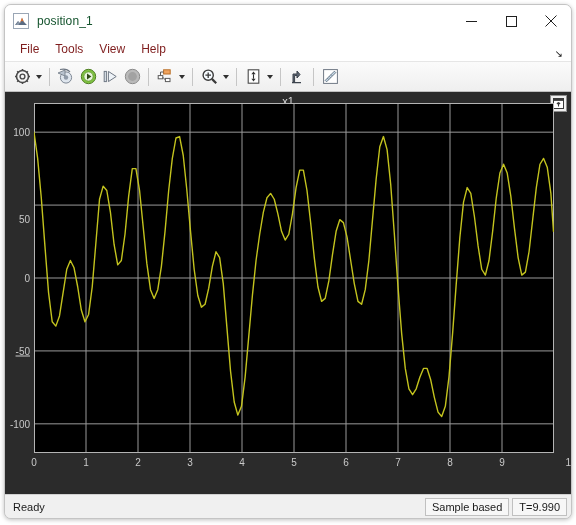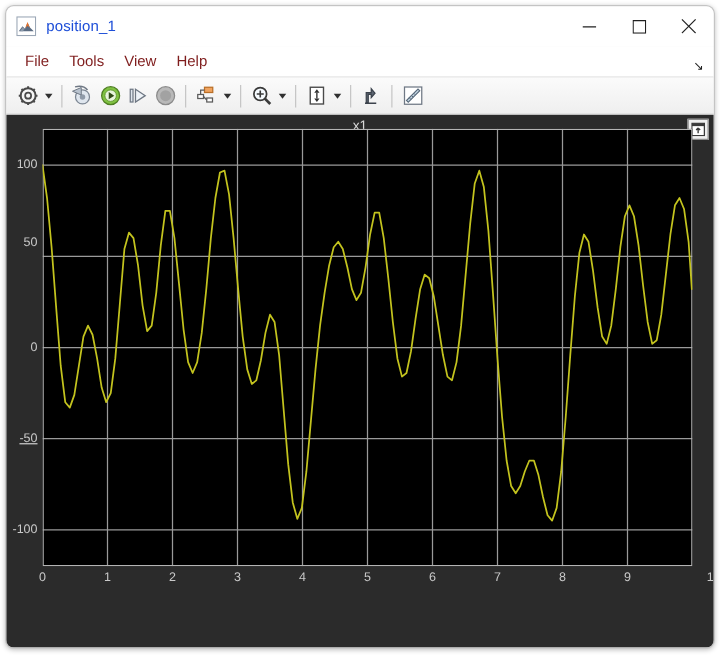--- a/index.html
+++ b/index.html
@@ -33,21 +33,21 @@
     position: relative;
   }
   .title-icon {
     width: 16px; height: 16px;
     margin-left: 8px; margin-right: 8px;
     position: relative;
     flex: 0 0 auto;
   }
   .title-text {
     font-size: 12px;
-    color: #1d4ed8;
+    color: #14532d;
     letter-spacing: 0.1px;
   }
   .winbtns { margin-left: auto; display: flex; height: 32px; }
   .winbtn {
     width: 40px; height: 32px;
     display: flex; align-items: center; justify-content: center;
     color: #202020;
   }
   .winbtn svg { display: block; }
 
@@ -387,35 +387,42 @@
             <line y1="102.08333333333331" y2="102.08333333333331" x1="0" x2="520" stroke="#9a9a9a" stroke-width="1"></line>
             <line y1="175" y2="175" x1="0" x2="520" stroke="#9a9a9a" stroke-width="1"></line>
             <line y1="247.91666666666666" y2="247.91666666666666" x1="0" x2="520" stroke="#9a9a9a" stroke-width="1"></line>
             <line y1="320.8333333333333" y2="320.8333333333333" x1="0" x2="520" stroke="#9a9a9a" stroke-width="1"></line>
           </g>
         <rect x="0.5" y="0.5" width="519" height="349" fill="none" stroke="#b4b4b4" stroke-width="1"></rect>
         <path id="trace-path" fill="none" stroke="#c3c31e" stroke-width="1.4" stroke-linejoin="round" stroke-linecap="round" d="M0.00 29.17 L3.64 55.42 L7.28 94.79 L10.92 142.92 L14.56 189.58 L18.20 218.75 L21.84 223.13 L25.48 212.92 L29.12 189.58 L32.76 166.25 L36.40 157.50 L40.04 164.79 L43.68 183.75 L47.32 207.08 L50.96 218.75 L54.60 211.46 L58.24 183.75 L61.88 140.00 L65.52 96.25 L69.16 83.13 L72.80 87.50 L76.44 109.38 L80.08 141.46 L83.72 161.88 L87.36 157.50 L91.00 131.25 L94.64 93.33 L98.28 65.63 L101.92 65.63 L105.56 87.50 L109.20 123.96 L112.84 160.42 L116.48 186.67 L120.12 195.42 L123.76 186.67 L127.40 163.33 L131.04 128.33 L134.68 87.50 L138.32 55.42 L141.96 35.00 L145.60 33.54 L149.24 52.50 L152.88 87.50 L156.52 128.33 L160.16 166.25 L163.80 192.50 L167.44 204.17 L171.08 201.25 L174.72 185.21 L178.36 163.33 L182.00 148.75 L185.64 154.58 L189.28 180.83 L192.92 224.58 L196.56 268.33 L200.20 298.96 L203.84 312.08 L207.48 303.33 L211.12 274.17 L214.76 233.33 L218.40 192.50 L222.04 157.50 L225.68 131.25 L229.32 109.38 L232.96 94.79 L236.60 90.42 L240.24 96.25 L243.88 110.83 L247.52 128.33 L251.16 137.08 L254.80 131.25 L258.44 110.83 L262.08 84.58 L265.72 67.08 L269.36 67.08 L273.00 87.50 L276.64 119.58 L280.28 154.58 L283.92 183.75 L287.56 198.33 L291.20 195.42 L294.84 177.92 L298.48 151.67 L302.12 128.33 L305.76 116.67 L309.40 119.58 L313.04 134.17 L316.68 157.50 L320.32 180.83 L323.96 198.33 L327.60 201.25 L331.24 186.67 L334.88 157.50 L338.52 116.67 L342.16 75.83 L345.80 43.75 L349.44 33.54 L353.08 46.67 L356.72 81.67 L360.36 131.25 L364.00 183.75 L367.64 230.42 L371.28 265.42 L374.92 285.83 L378.56 291.67 L382.20 285.83 L385.84 274.17 L389.48 265.42 L393.12 265.42 L396.76 277.08 L400.40 294.58 L404.04 309.17 L407.68 313.54 L411.32 303.33 L414.96 274.17 L418.60 230.42 L422.24 180.83 L425.88 134.17 L429.52 99.17 L433.16 84.58 L436.80 90.42 L440.44 113.75 L444.08 142.92 L447.72 166.25 L451.36 172.08 L455.00 157.50 L458.64 128.33 L462.28 94.79 L465.92 70.00 L469.56 61.25 L473.20 70.00 L476.84 93.33 L480.48 125.42 L484.12 154.58 L487.76 172.08 L491.40 169.17 L495.04 148.75 L498.68 116.67 L502.32 84.58 L505.96 61.25 L509.60 55.42 L513.24 64.17 L516.88 90.42 L519.48 128.33"></path>
       </svg>
       <div id="ytick-layer">
           <div class="ytick" style="top: 29.1667px;">100</div>
-          <div class="ytick" style="top: 91px;">50</div>
+          <div class="ytick" style="top: 116px;">50</div>
           <div class="ytick" style="top: 175px;">0</div>
           <div class="ytick" style="top: 247.917px; text-decoration: underline;">-50</div>
           <div class="ytick" style="top: 320.833px;">-100</div>
         </div>
       <div id="xtick-layer">
           <div class="xtick" style="left: 0px;">0</div>
           <div class="xtick" style="left: 52px;">1</div>
           <div class="xtick" style="left: 104px;">2</div>
           <div class="xtick" style="left: 156px;">3</div>
           <div class="xtick" style="left: 208px;">4</div>
           <div class="xtick" style="left: 260px;">5</div>
           <div class="xtick" style="left: 312px;">6</div>
           <div class="xtick" style="left: 364px;">7</div>
           <div class="xtick" style="left: 416px;">8</div>
           <div class="xtick" style="left: 468px;">9</div>
           <div class="xtick" style="left: 537px;">10</div>
         </div>
     </div>
   </div>
 
+  <div class="statusbar">
+    <div class="status-ready">Ready</div>
+    <div class="status-cells">
+      <div class="status-cell">Sample based</div>
+      <div class="status-cell">T=9.990</div>
+    </div>
+  </div>
 
 </div>
 
 </body></html>

